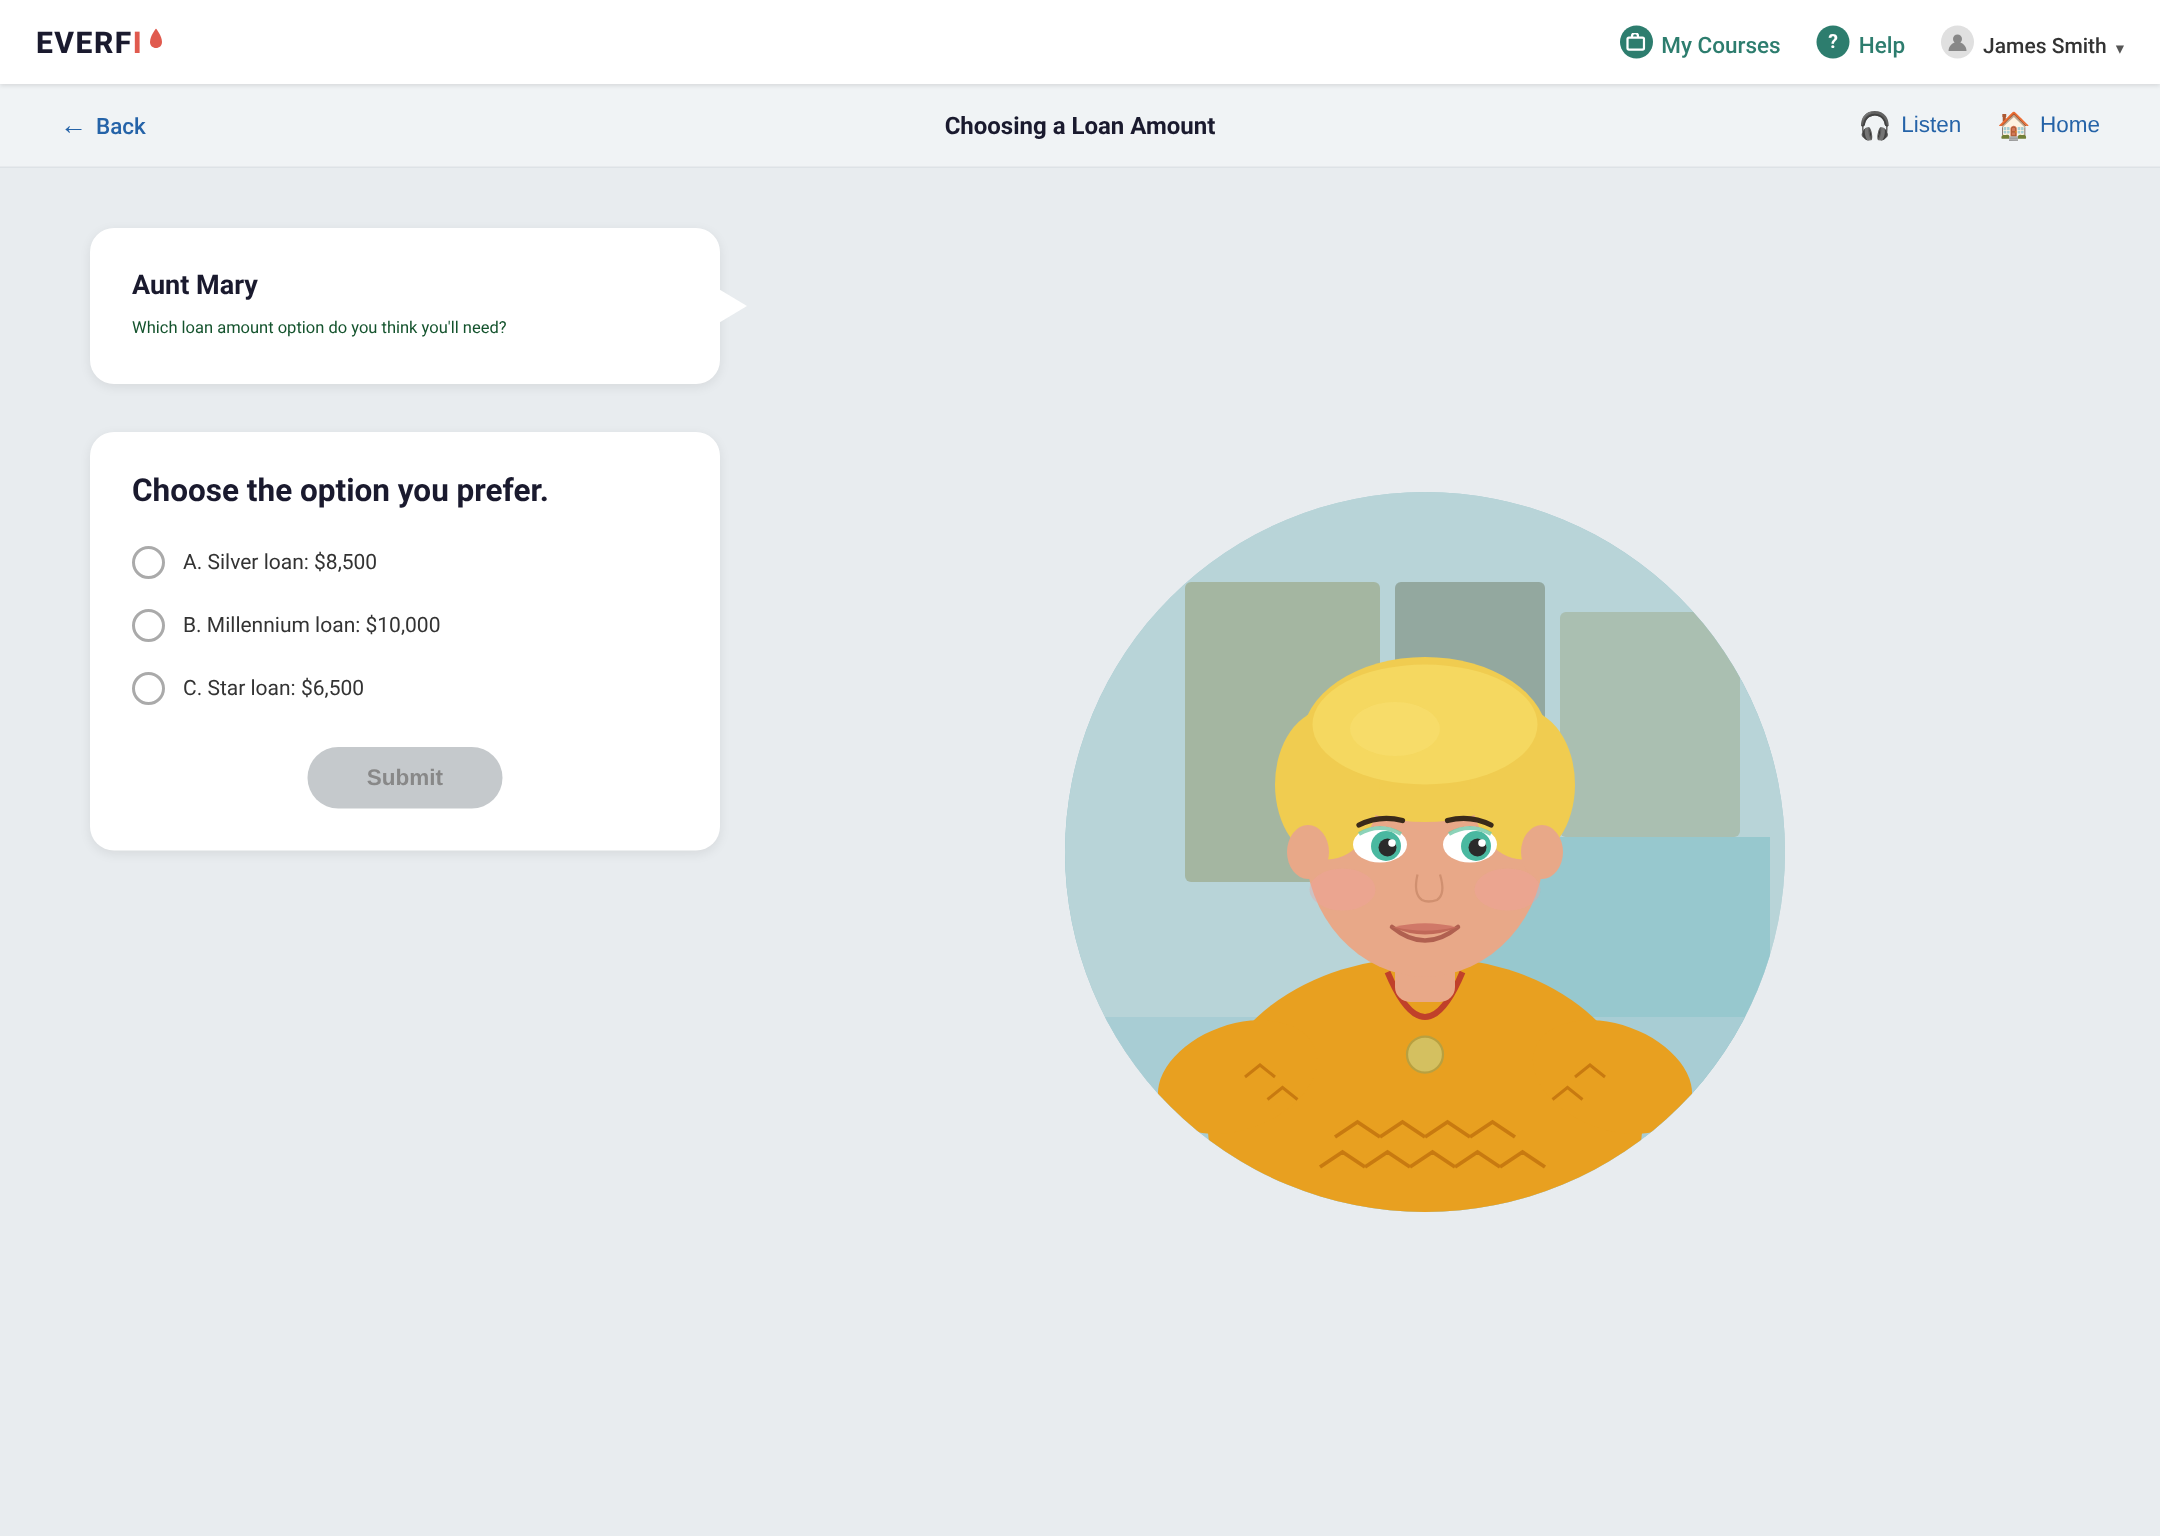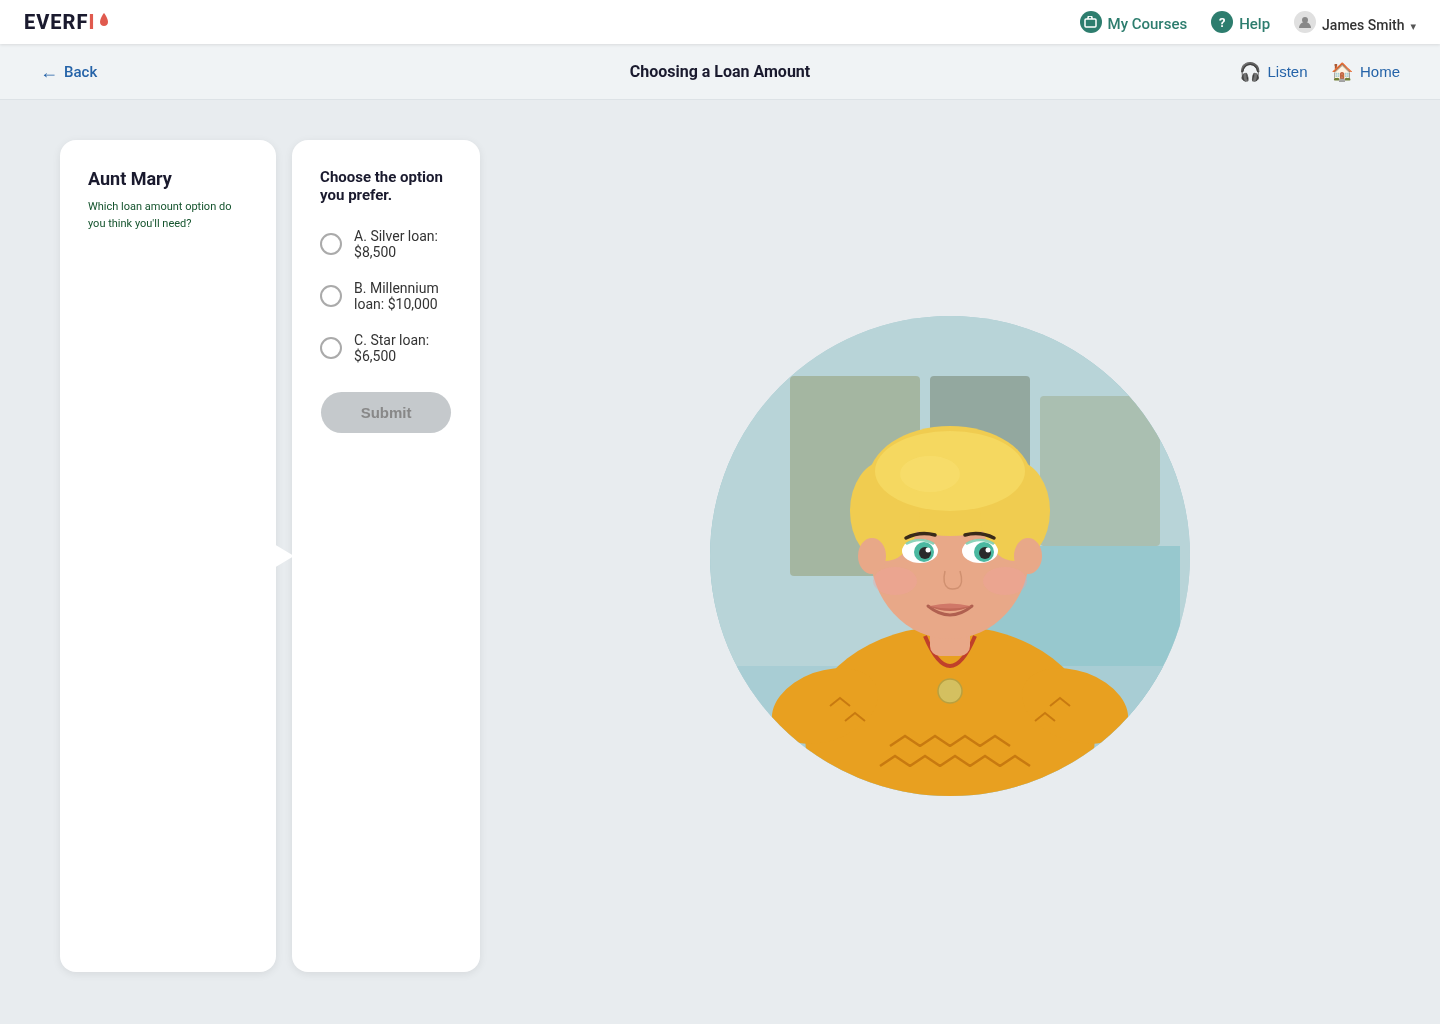--- a/index.html
+++ b/index.html
@@ -1,21 +1,21 @@
 <!DOCTYPE html>
 <html><head>
   <meta charset="utf-8">
   <style>
     * { box-sizing: border-box; margin: 0; padding: 0; }
     body { font-family: -apple-system, BlinkMacSystemFont, 'Segoe UI', Roboto, sans-serif; background: #e8ecef; min-height: 100vh; }
 
     
     .header {
       background: #ffffff;
-      height: 44px;
+      height: 56px;
       display: flex;
       align-items: center;
       justify-content: space-between;
       padding: 0 24px;
       box-shadow: 0 1px 3px rgba(0,0,0,0.1);
       position: relative;
       z-index: 10;
     }
     .header-nav {
       display: flex;
@@ -98,22 +98,22 @@
     .main {
       display: flex;
       padding: 40px 60px;
       gap: 40px;
       min-height: calc(100vh - 112px);
       background: #e8ecef;
     }
     .left-panel {
       flex: 0 0 420px;
       display: flex;
-      flex-direction: row;
-      gap: 16px;
+      flex-direction: column;
+      gap: 32px;
     }
 
     
     .speech-bubble {
       background: white;
       border-radius: 16px;
       padding: 28px 28px 28px 28px;
       box-shadow: 0 2px 8px rgba(0,0,0,0.08);
       position: relative;
     }
@@ -142,21 +142,21 @@
     }
 
     
     .quiz-card {
       background: white;
       border-radius: 16px;
       padding: 28px;
       box-shadow: 0 2px 8px rgba(0,0,0,0.08);
     }
     .quiz-instruction {
-      font-size: 15px;
+      font-size: 21px;
       font-weight: 700;
       color: #1a1a2e;
       margin-bottom: 24px;
     }
     .options-list {
       display: flex;
       flex-direction: column;
       gap: 20px;
       margin-bottom: 28px;
     }

